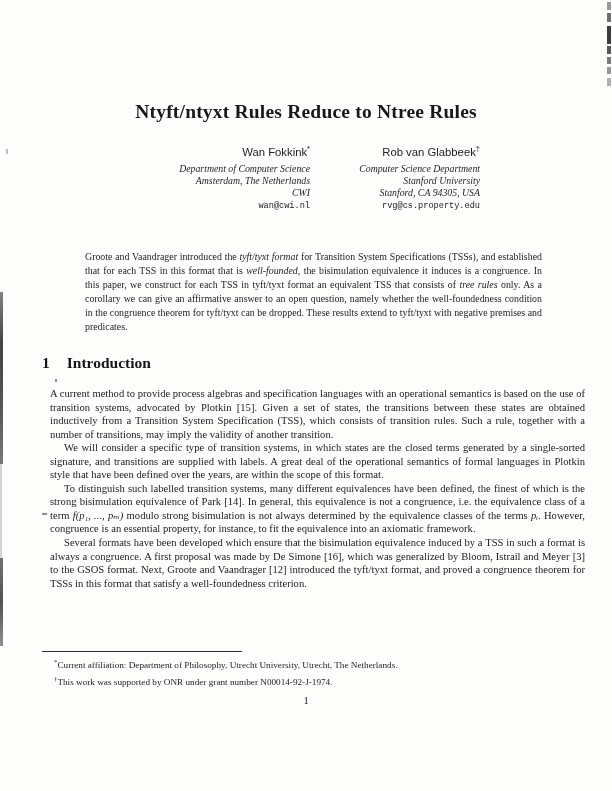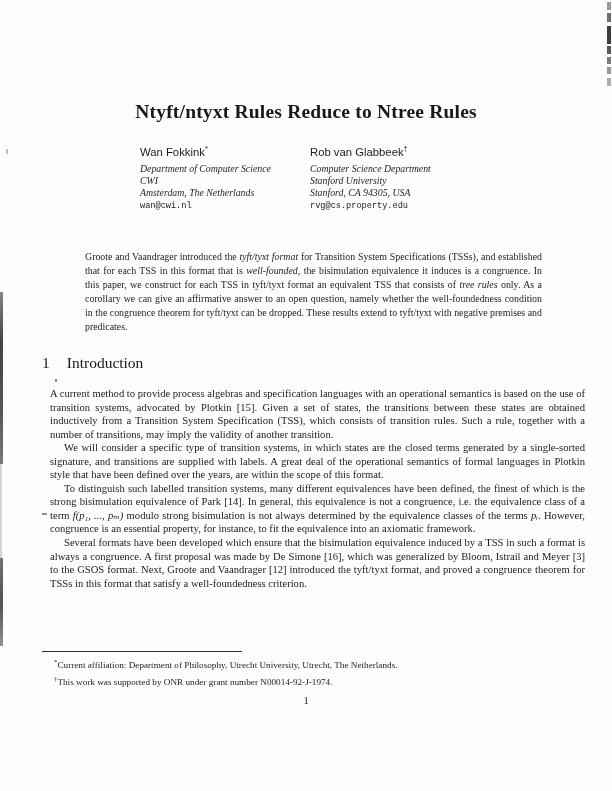--- a/index.html
+++ b/index.html
@@ -15,39 +15,39 @@
   .title{
     position:absolute;top:101px;left:0;right:0;
     margin:0;text-align:center;
     font-size:19.5px;font-weight:bold;letter-spacing:.2px;
     color:#181818;
   }
   .authors{
     position:absolute;top:144px;left:140px;width:340px;
     display:flex;
   }
-  .author{width:50%;text-align:left;}
+  .author{width:50%;text-align:right;}
   .author .name{
     font-family:"Liberation Sans","DejaVu Sans",sans-serif;
     font-size:11.3px;color:#222;margin-bottom:5px;
   }
   .author .name sup{font-size:7.5px;}
   .affil{font-style:italic;font-size:9.8px;line-height:12.2px;color:#262626;}
   .email{
     font-family:"Liberation Mono","DejaVu Sans Mono",monospace;
     font-size:8.6px;font-weight:normal;margin-top:2px;color:#202020;
   }
   .abstract{
     position:absolute;top:250px;left:85px;width:457px;
     font-size:9.9px;line-height:13.9px;text-align:justify;color:#232323;
   }
   .it{font-style:italic;}
   .heading{
     position:absolute;top:354px;left:42px;
-    font-size:15.5px;font-weight:normal;color:#161616;text-align:center;
+    font-size:15.5px;font-weight:bold;color:#161616;text-align:center;
   }
   .heading .secnum{margin-right:17px;}
   .bodytext{
     position:absolute;top:387px;left:50px;width:535px;
     font-size:10.6px;line-height:13.55px;text-align:justify;color:#212121;
   }
   .bodytext p{margin:0;}
   .bodytext p + p{text-indent:14px;}
   .footnotes{
     position:absolute;top:651px;left:42px;width:535px;
@@ -95,22 +95,22 @@
   <div class="art art-dot1"></div>
   <div class="art art-dash1"></div>
   <div class="art art-dot2"></div>
 
   <h1 class="title">Ntyft/ntyxt Rules Reduce to Ntree Rules</h1>
 
   <div class="authors">
     <div class="author">
       <div class="name"><span>Wan Fokkink</span><sup>*</sup></div>
       <div class="affil">Department of Computer Science</div>
+      <div class="affil">Amsterdam, The Netherlands</div>
       <div class="affil">CWI</div>
-      <div class="affil">Amsterdam, The Netherlands</div>
       <div class="email">wan@cwi.nl</div>
     </div>
     <div class="author">
       <div class="name"><span>Rob van Glabbeek</span><sup>†</sup></div>
       <div class="affil">Computer Science Department</div>
       <div class="affil">Stanford University</div>
       <div class="affil">Stanford, CA 94305, USA</div>
       <div class="email">rvg@cs.property.edu</div>
     </div>
   </div>

